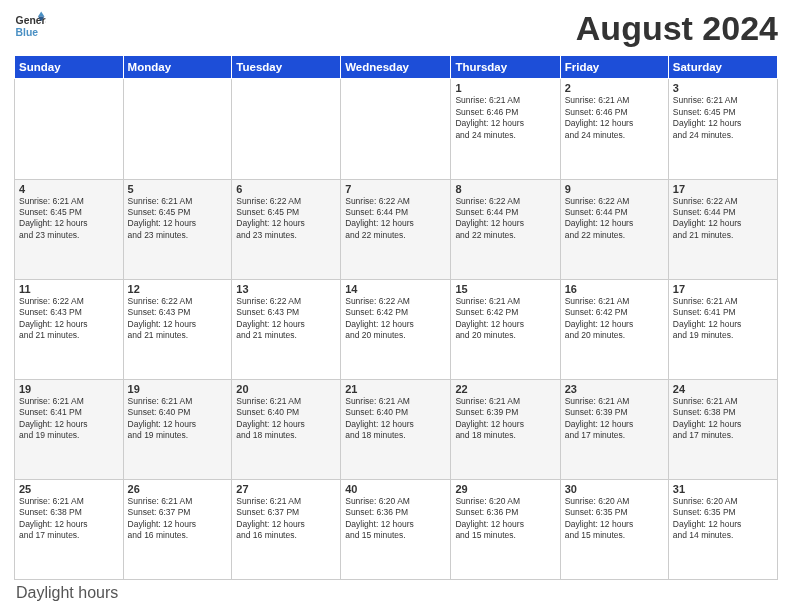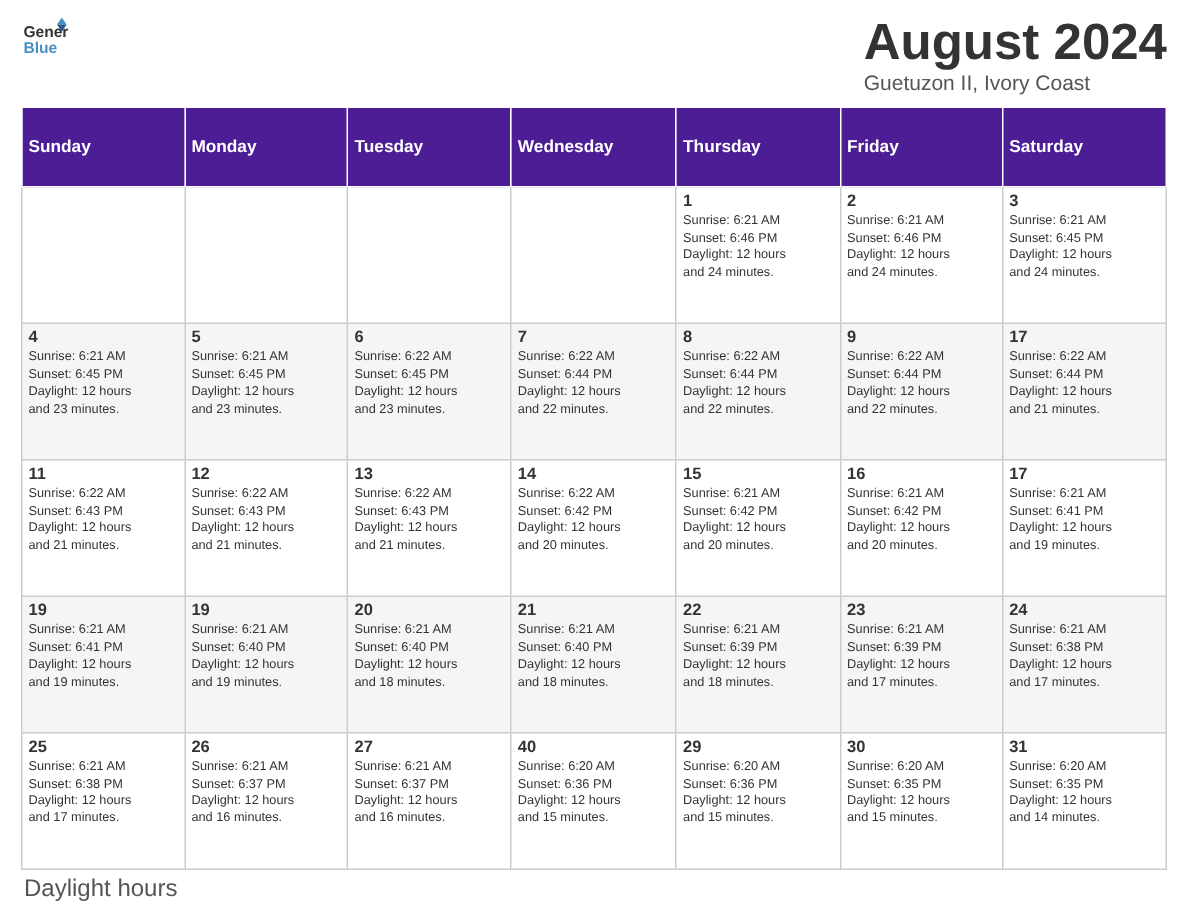--- a/index.html
+++ b/index.html
@@ -44,25 +44,25 @@
     .location-title {
       font-size: 14px;
       color: #555;
     }
     .calendar-table {
       width: 100%;
       border-collapse: collapse;
       flex: 1;
     }
     .calendar-table thead tr th {
-      background: #4c1d95;
+      background: #1d4ed8;
       color: #fff;
       font-size: 11.5px;
       font-weight: bold;
-      padding: 20px 4px;
+      padding: 5px 4px;
       text-align: left;
       border: 1px solid #fff;
     }
     .calendar-table tbody tr td {
       border: 1px solid #ccc;
       vertical-align: top;
       padding: 3px 4px;
       font-size: 9px;
       color: #333;
       width: 113px;
@@ -102,21 +102,20 @@
     <div class="logo">
       <svg class="logo-icon" viewBox="0 0 40 40">
         <text x="2" y="18" font-size="13" font-weight="bold" fill="#333">General</text>
         <text x="2" y="32" font-size="13" font-weight="bold" fill="#4a90c4">Blue</text>
         <polygon points="30,8 38,8 34,2" fill="#4a90c4"></polygon>
         <polygon points="30,8 38,8 34,14" fill="#2a5a8f"></polygon>
       </svg>
     </div>
     <div class="title-block">
       <div class="month-title">August 2024</div>
-      <div class="location-title">Guetuzon II, Ivory Coast</div>
     </div>
   </div>
 
   <table class="calendar-table">
     <thead>
       <tr>
       <th>Sunday</th>
           <th>Monday</th>
           <th>Tuesday</th>
           <th>Wednesday</th>

